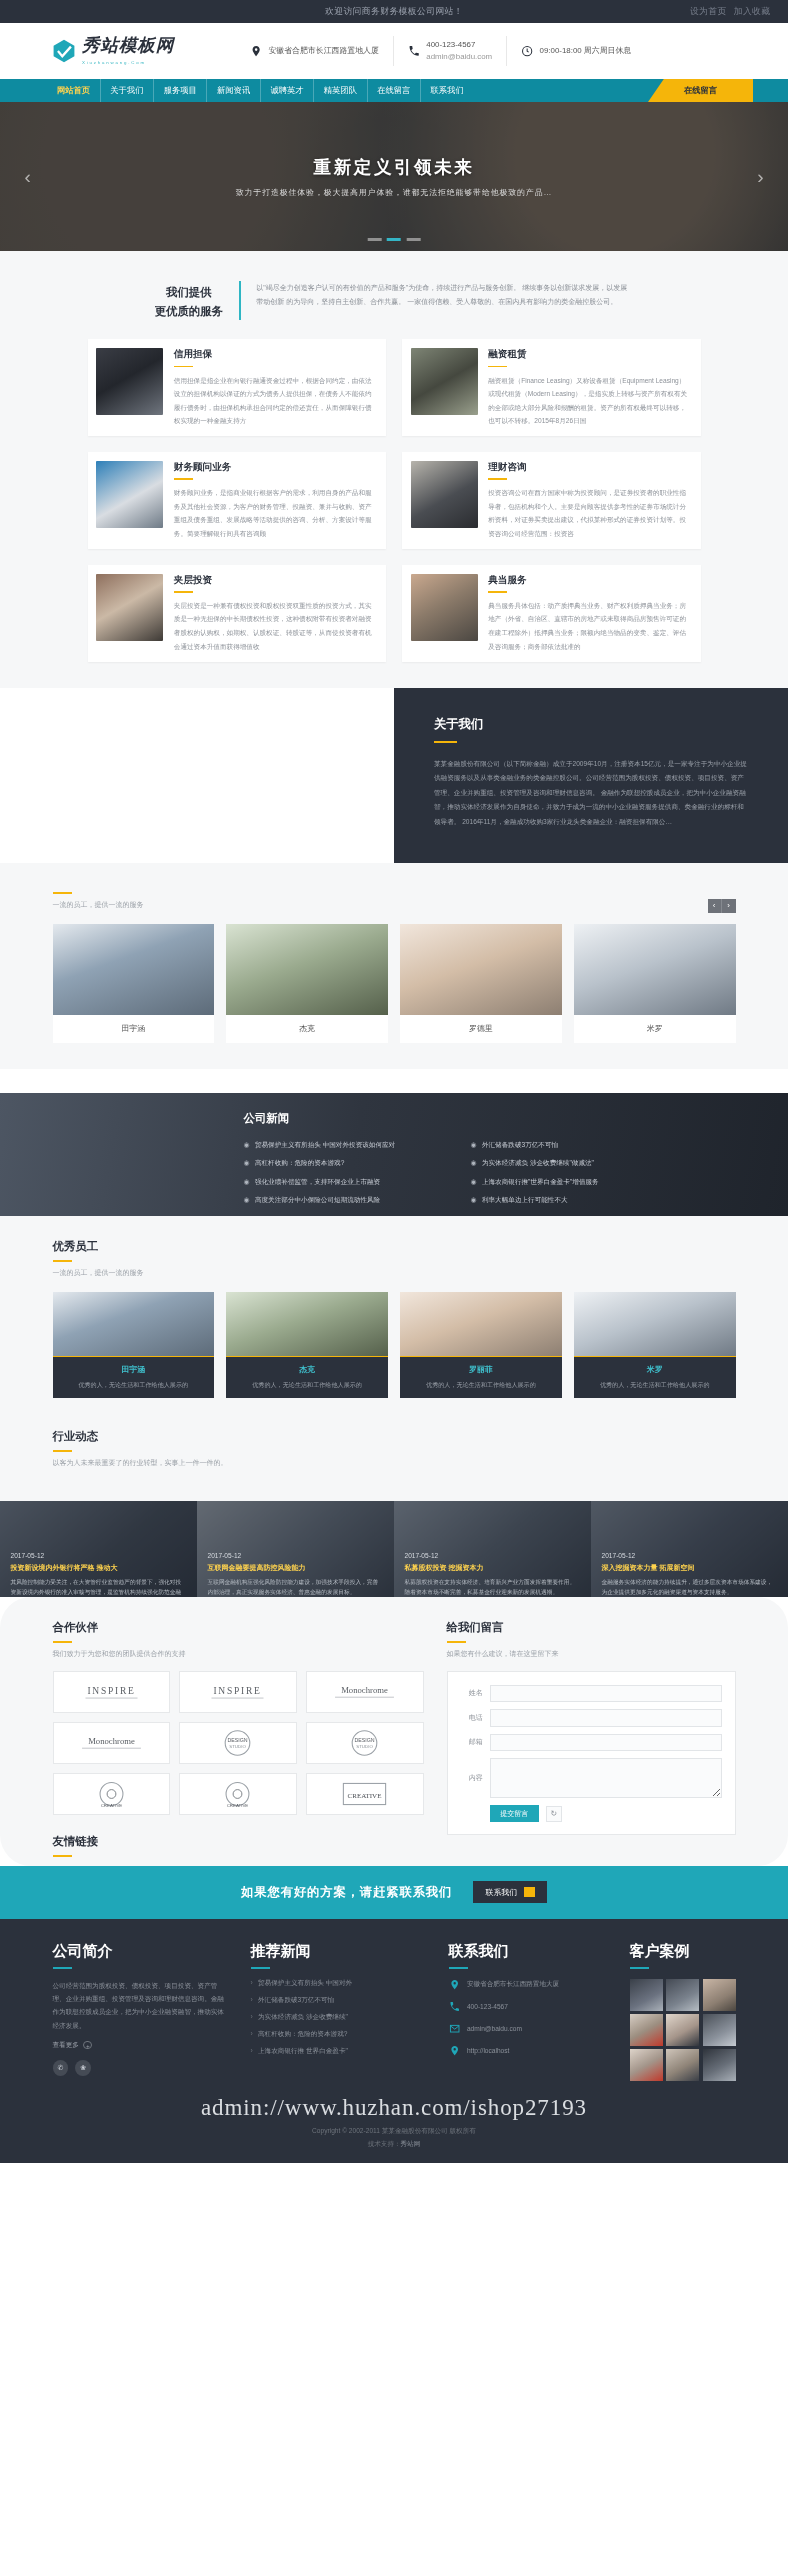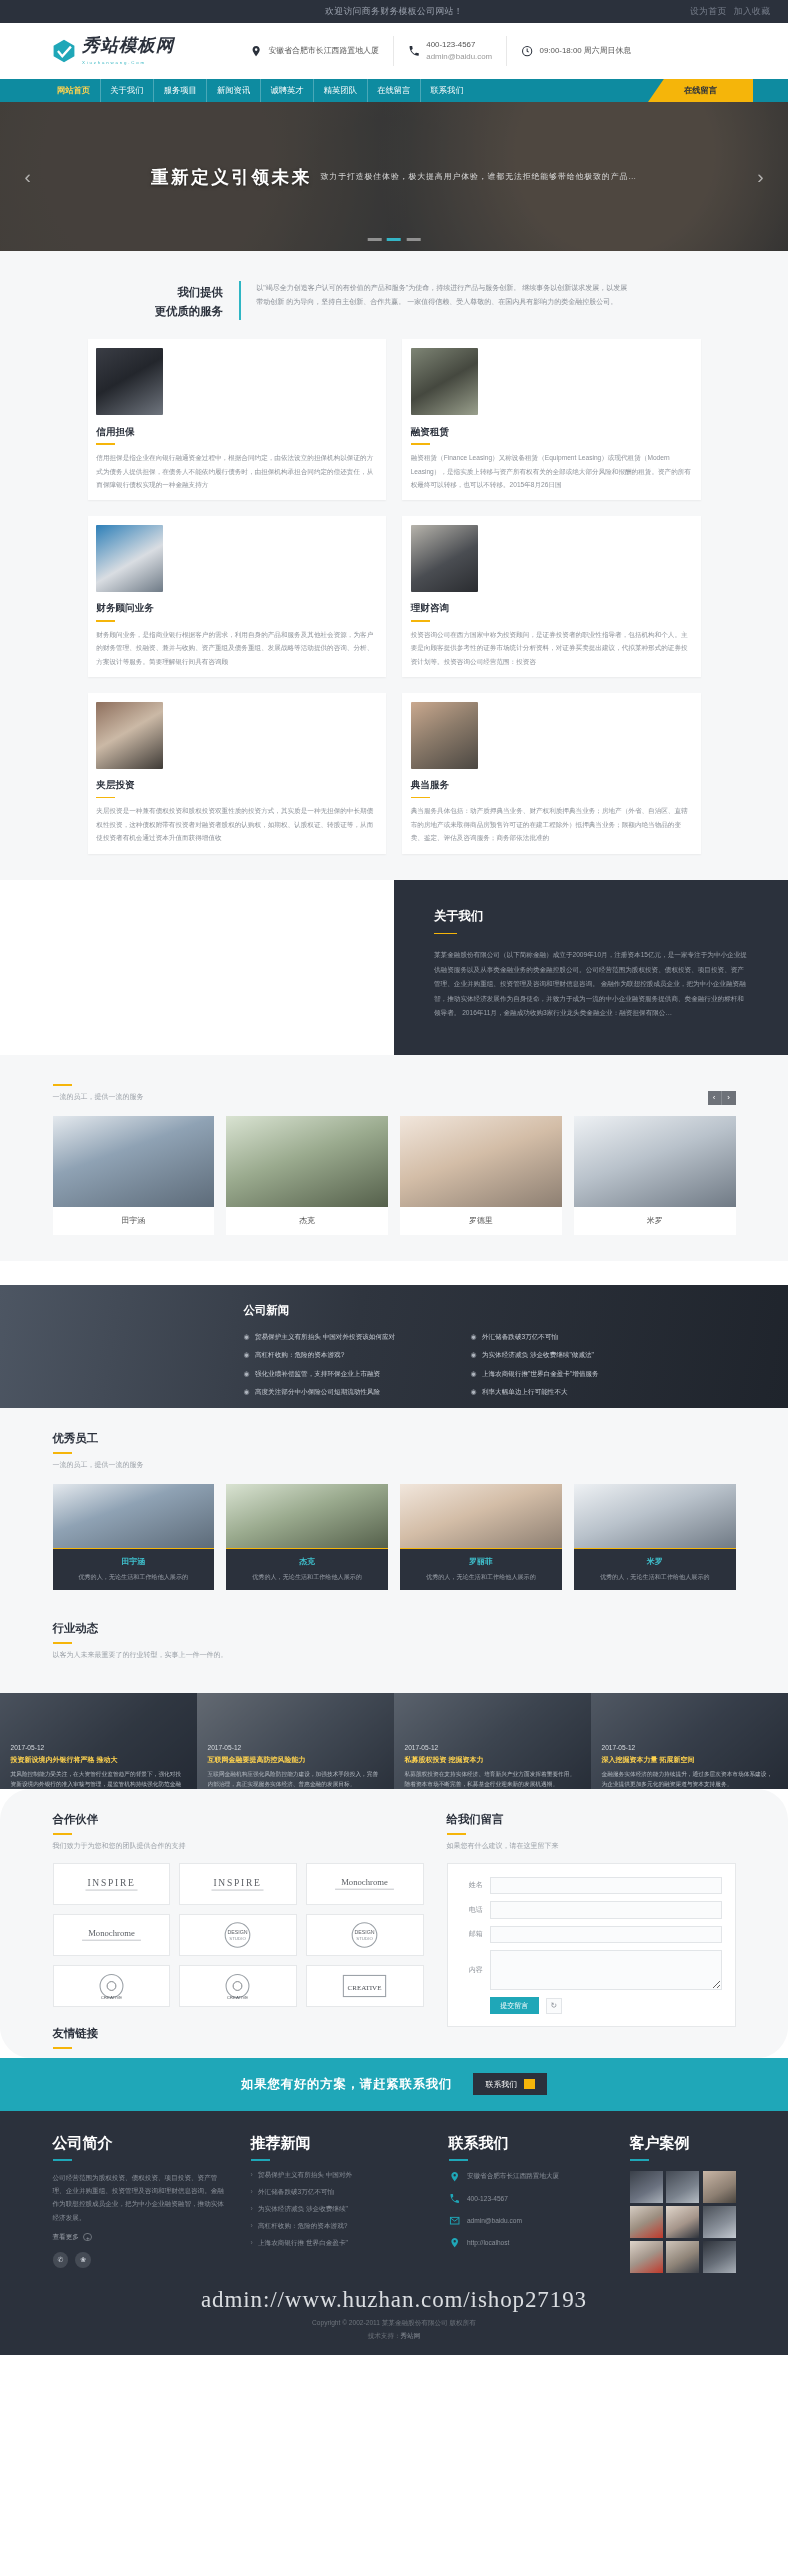--- a/index.html
+++ b/index.html
@@ -55,38 +55,38 @@
   
   .banner {
     height:149px; position:relative; overflow:hidden;
     background:
       radial-gradient(circle at 20% 40%, #6a5e52 0 18%, transparent 40%),
       radial-gradient(circle at 78% 35%, #7a6a5a 0 16%, transparent 38%),
       radial-gradient(circle at 50% 80%, #4c4a47 0 25%, transparent 55%),
       linear-gradient(120deg,#5c5248 0%,#6d6055 35%,#4d4a45 70%,#3b3a38 100%);
   }
   .banner:after { content:""; position:absolute; inset:0; background:rgba(25,28,34,.45); }
-  .banner-content { position:absolute; inset:0; z-index:2; display:flex; flex-direction:row;
+  .banner-content { position:absolute; inset:0; z-index:2; display:flex; flex-direction:column;
     align-items:center; justify-content:center; gap:8.8px; }
   .banner-title { color:#fff; font-size:17.5px; font-weight:bold; letter-spacing:2.6px; text-shadow:0 0.9px 3.5px rgba(0,0,0,.5);}
   .banner-sub { color:#dcdcdc; font-size:7.9px; letter-spacing:0.9px; }
   .b-arrow { position:absolute; top:50%; transform:translateY(-50%); z-index:3; color:rgba(255,255,255,.6); font-size:19px; cursor:pointer;}
   .b-arrow.left{ left:24.5px;} .b-arrow.right{ right:24.5px;}
   .b-dots { position:absolute; bottom:10.5px; left:50%; transform:translateX(-50%); display:flex; gap:5.3px; z-index:3;}
   .b-dots i { width:14px; height:2.6px; background:rgba(255,255,255,.45); display:block;}
   .b-dots i.on { background:#34b5c6; }
 
   
   .sec-services { background:#f6f7f8; padding:30px 0 26px; }
   .svc-head { display:flex; justify-content:center; gap:15.8px; margin-bottom:19px; }
-  .svc-head-l { text-align:right; font-size:11.4px; font-weight:bold; color:#2b313c; line-height:1.65; padding-top:1.8px;}
+  .svc-head-l { text-align:center; font-size:11.4px; font-weight:bold; color:#2b313c; line-height:1.65; padding-top:1.8px;}
   .svc-head-bar { width:1.8px; background:#2fb6c4; align-self:stretch; }
   .svc-head-r { width:377px; font-size:7px; color:#8a8f96; line-height:2; }
   .svc-grid { width:613px; margin:0 auto; display:grid; grid-template-columns:1fr 1fr; gap:15.8px 15.8px; }
-  .svc-card { background:#fff; padding:8.8px; display:flex; gap:10.5px; box-shadow:0 0.9px 1.8px rgba(0,0,0,.05);flex-direction:column; }
+  .svc-card { background:#fff; padding:8.8px; display:flex; gap:10.5px; box-shadow:0 0.9px 1.8px rgba(0,0,0,.05); }
   .svc-thumb { width:67px; height:67px; flex:none; border-radius:0.9px; }
   .svc-body { flex:1; min-width:0;}
   .svc-title { font-size:9.6px; font-weight:bold; color:#2b313c; }
   .svc-rule { width:19px; height:1.8px; background:#f5b50a; margin:4.4px 0 6.1px; }
   .svc-desc { font-size:6.6px; color:#8d9299; line-height:2.05; }
 
   
   .t1{background:linear-gradient(150deg,#3a3d45 0%,#23262c 45%,#6f757e 100%);}
   .t2{background:linear-gradient(150deg,#7e8575 0%,#45483f 50%,#9aa08d 100%);}
   .t3{background:linear-gradient(150deg,#2d7fb8 0%,#d9dde2 55%,#6e7a86 100%);}

